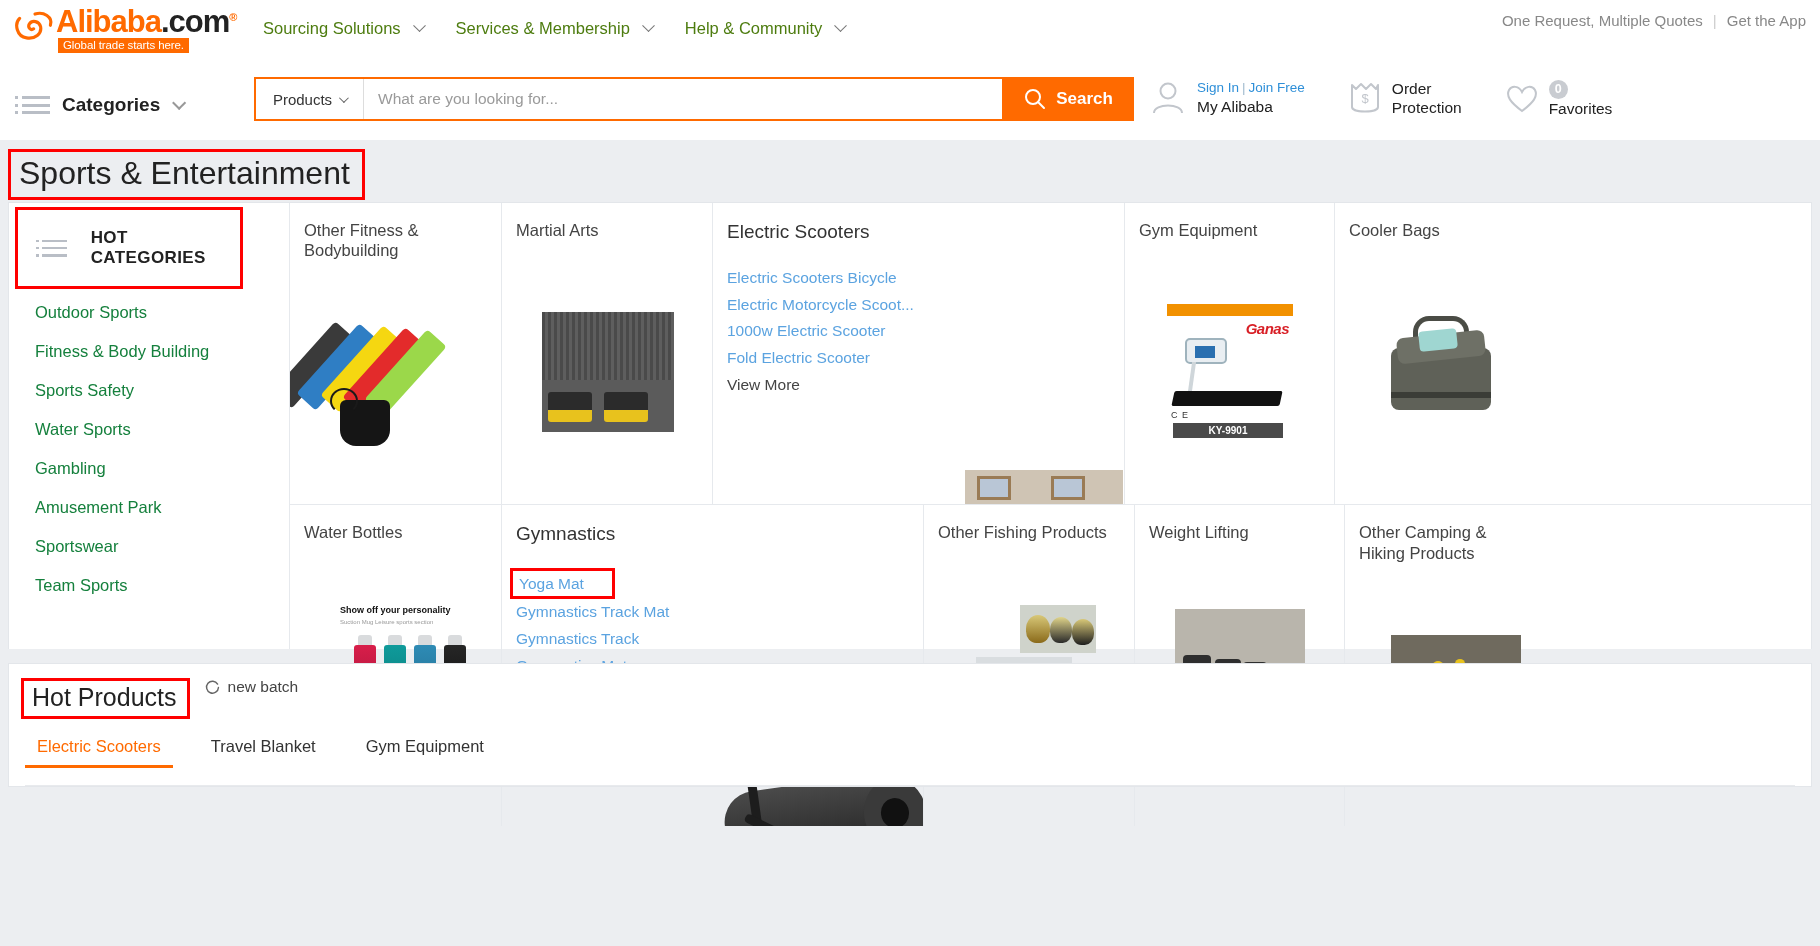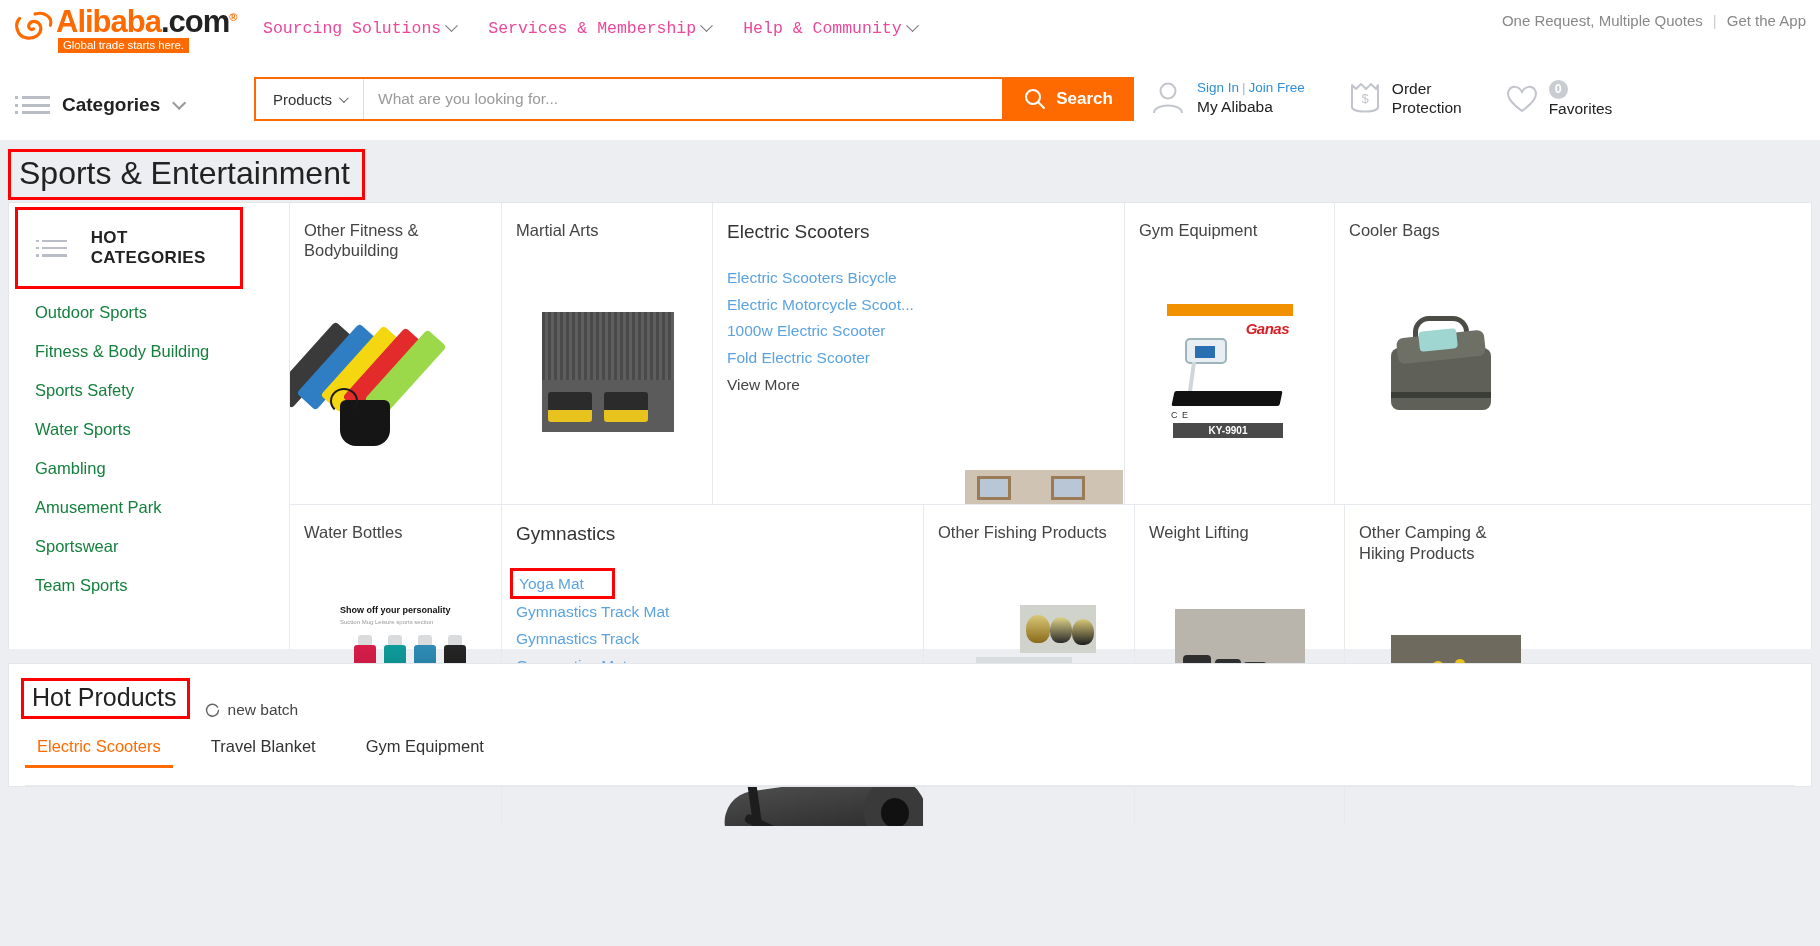--- a/index.html
+++ b/index.html
@@ -21,22 +21,22 @@
   .logo-dotcom { color:#222; font-weight:bold; }
   .logo-reg { font-size:11px; vertical-align:super; color:#ff6a00; }
   .logo-tag {
     position:absolute; left:48px; top:36px;
     background:#ff6a00; color:#fff; font-size:11.5px; font-weight:normal;
     padding:1px 5px 2px 5px; letter-spacing:-0.1px;
   }
 
   .topnav { display:flex; align-items:center; gap:32px; margin-left:23px; }
   .topnav-item {
-    font-size:16.5px; color:#ec4899; cursor:pointer;
-    display:flex; align-items:center; gap:6px; white-space:nowrap;font-family:Liberation Mono, monospace;
+    font-size:16.5px; color:#4d7c0f; cursor:pointer;
+    display:flex; align-items:center; gap:14px; white-space:nowrap;
   }
   .caret { display:inline-block; width:9px; height:9px; border-right:1.6px solid #777; border-bottom:1.6px solid #777; transform:rotate(45deg) translate(-2px,-2px); }
 
   .header-right { position:absolute; right:14px; top:12px; display:flex; align-items:center; gap:10px; font-size:15px; color:#888; }
   .header-right span { cursor:pointer; white-space:nowrap; }
   .divider-v { color:#ccc; }
 
   .header-bottom { height:84px; display:flex; align-items:flex-start; padding-left:22px; position:relative; }
 
   .categories-btn { display:flex; align-items:center; gap:12px; margin-top:38px; cursor:pointer; }
@@ -116,21 +116,21 @@
   .links { padding:22px 0 0 14px; }
   .links a { display:block; font-size:15.5px; color:#5ba3e0; text-decoration:none; line-height:1.72; white-space:nowrap; }
   .links .viewmore { color:#444; }
   .hl-box { display:inline-block; border:3px solid #f00; padding:2px 28px 2px 6px; margin-left:-6px; }
   .hl-box a { line-height:1.4; }
 
   .thumb { position:absolute; }
 
   
   .hot-products { margin:14px 8px 0 8px; background:#fff; border:1px solid #e3e6ea; height:124px; position:relative; }
-  .hp-head { display:flex; align-items:flex-end; gap:14px; padding:14px 0 0 12px; }
+  .hp-head { display:flex; align-items:flex-start; gap:14px; padding:14px 0 0 12px; }
   .hp-title { font-size:25px; color:#222; border:3px solid #f00; padding:2px 10px 4px 8px; }
   .hp-newbatch { display:flex; align-items:center; gap:7px; font-size:15.5px; color:#444; cursor:pointer; }
   .hp-tabs { display:flex; gap:26px; padding:12px 0 0 16px; }
   .hp-tab { font-size:16.5px; color:#333; padding:6px 12px 12px 12px; cursor:pointer; position:relative; }
   .hp-tab.active { color:#ff6a00; }
   .hp-tab.active::after { content:""; position:absolute; left:0; right:0; bottom:0; height:3px; background:#ff6a00; }
   .hp-rule { position:absolute; left:16px; right:16px; bottom:0; height:1px; background:#e8eaed; }
 
   
   .img-bands { width:136px; height:126px; position:relative; }

